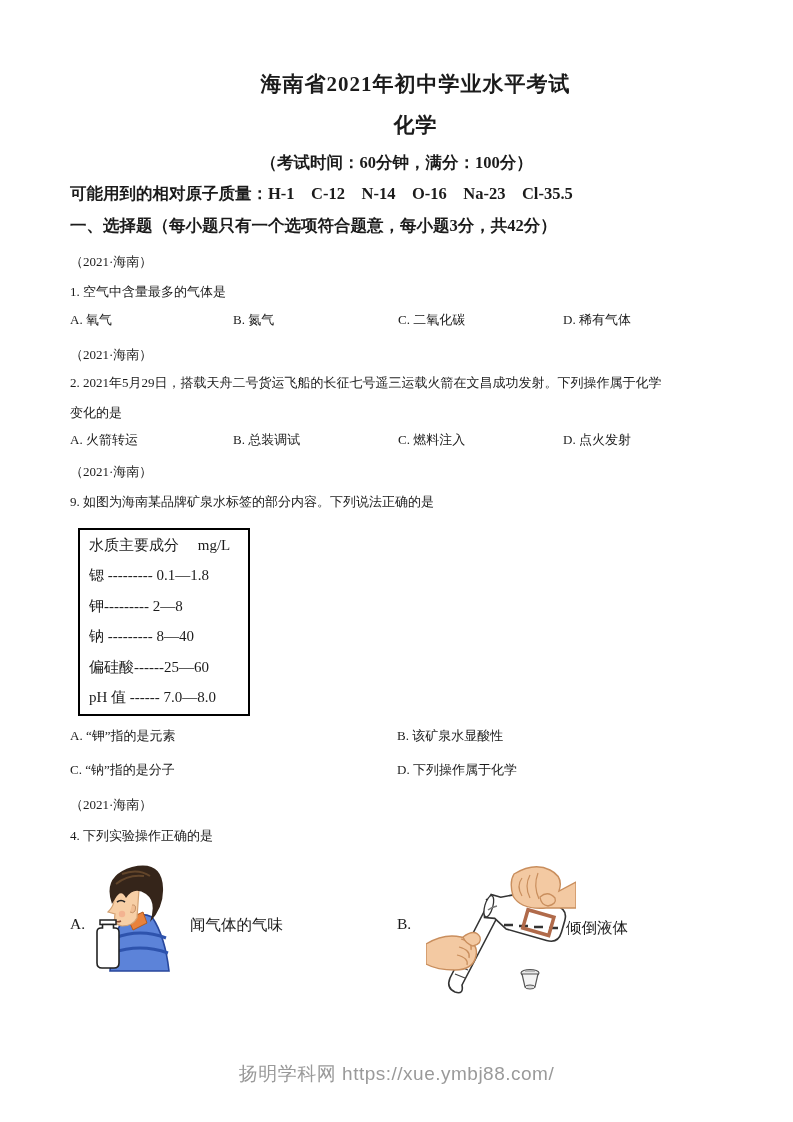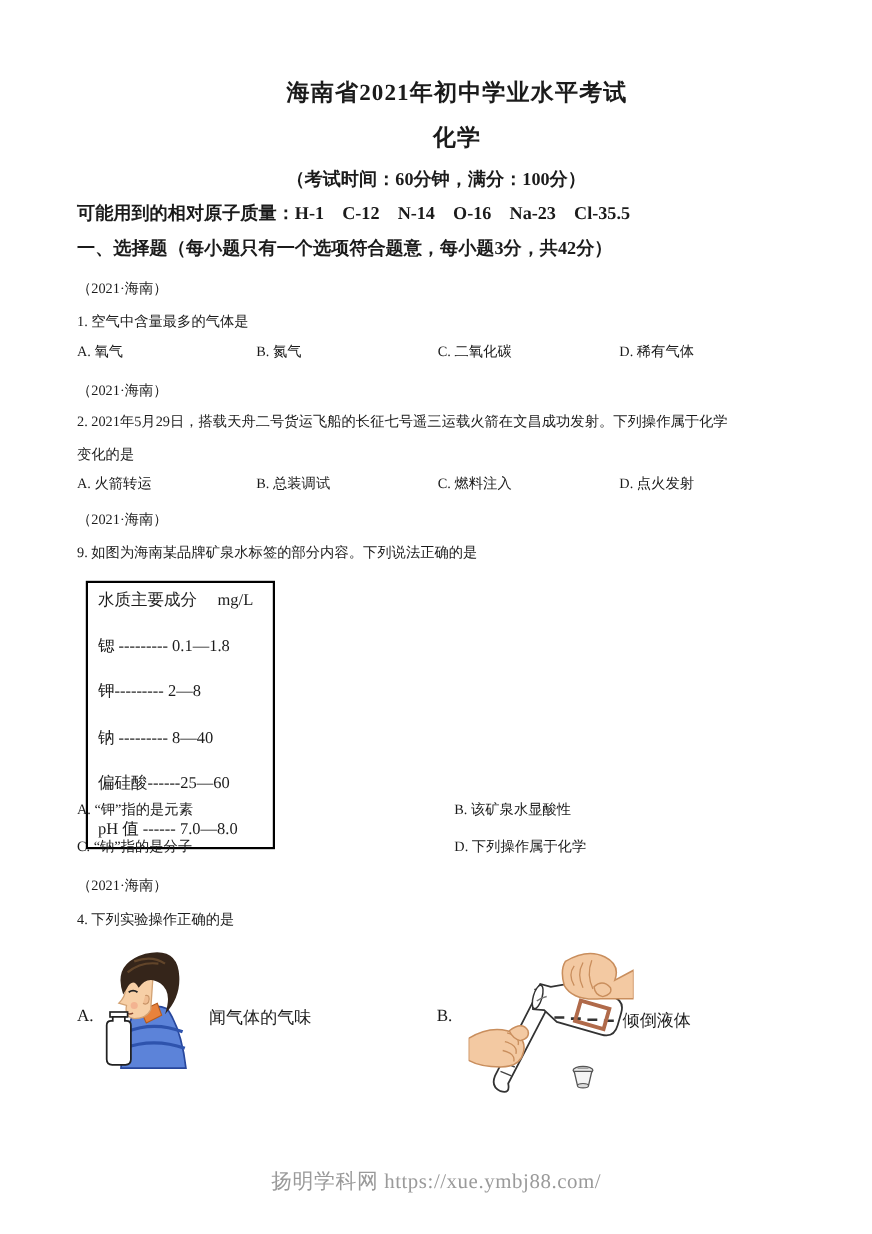--- a/index.html
+++ b/index.html
@@ -10,31 +10,31 @@
     color:#1b1b1b; overflow:hidden;
   }
   .abs { position:absolute; }
   .bold { font-weight:bold; }
   .center { left:0; width:100%; text-align:center; }
   .title { font-size:21px; letter-spacing:1px;padding-left:38px; }
   .h16 { font-size:16.5px; }
   .body-line { font-size:13px; }
   .left-col { left:70px; right:56px; }
   .opts4 { display:grid; grid-template-columns:163px 165px 165px 1fr; }
-  .opts2 { display:grid; grid-template-columns:327px 1fr;gap:16px; }
+  .opts2 { display:grid; grid-template-columns:327px 1fr; }
   .water-label {
-    left:78px; top:528px; width:172px; height:244px;
+    left:78px; top:528px; width:172px; height:188px;
     border:2px solid #000; padding:6px 9px 7px 9px;
     font-size:15px; display:flex; flex-direction:column; justify-content:space-between;
   }
   .water-label div { white-space:nowrap; }
   .fig-label { font-size:15.5px; }
   .fig-caption { font-size:15.5px; }
   .footer {
-    top:1061px; color:#9a9a9a; font-family:Liberation Serif, serif;
+    top:1061px; color:#9a9a9a; font-family:Liberation Sans, sans-serif;
     font-size:19px; letter-spacing:.5px;
   }
   svg { display:block; }
 </style>
 </head>
 <body>
 
 <div class="page">
 
   <div class="abs center title bold" style="top:70px">海南省2021年初中学业水平考试</div>

